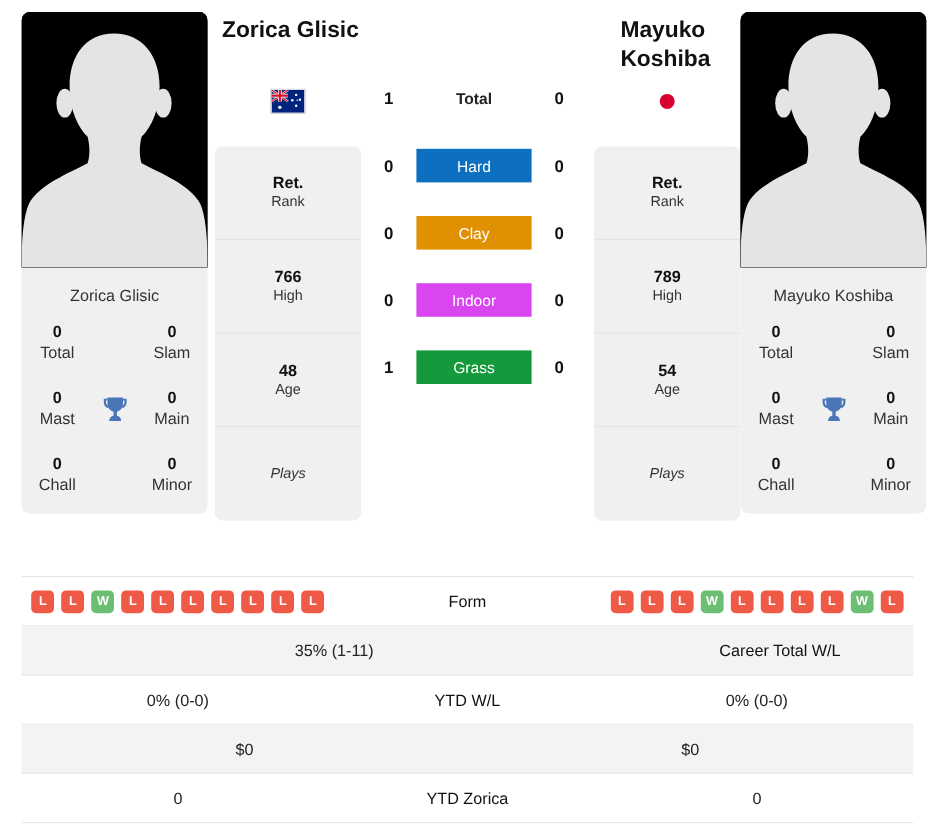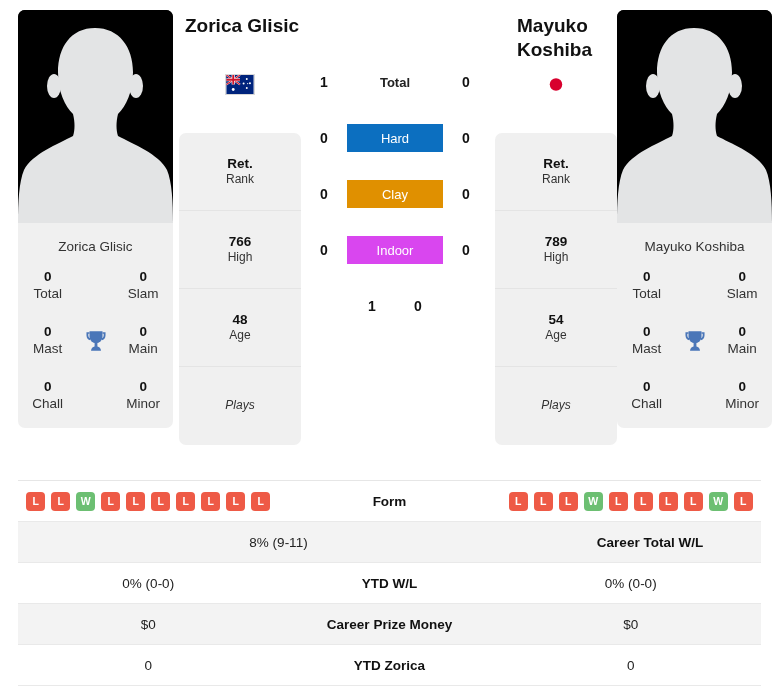--- a/index.html
+++ b/index.html
@@ -84,21 +84,21 @@
     width: 30px; height: 21px;
     display: block;
     border: 0.5px solid #d8d8d8;
   }
   .flag-jp {
     width: 30px; height: 21px;
     display: block;
   }
 
   .rank-card {
-    margin-top: 23px;
+    margin-top: 12px;
     width: 122px;
     background: #f0f0f0;
     border-radius: 7px;
     overflow: hidden;
   }
   .rank-cell {
     height: 78px;
     display: flex;
     flex-direction: column;
     align-items: center;
@@ -161,21 +161,21 @@
   .cell-left, .cell-right {
     flex: 1 1 0;
     text-align: center;
     font-size: 13.5px;
     color: #222222;
   }
   .cell-mid {
     flex: 0 0 222px;
     text-align: center;
     font-size: 13.5px;
-    font-weight: bold;
+    font-weight: normal;
     color: #111111;
   }
   .form-strip {
     display: flex;
     justify-content: center;
     gap: 6px;
   }
   .fbadge {
     width: 19px; height: 19px;
     border-radius: 4px;
@@ -309,20 +309,21 @@
         <div class="sbadge" style="background:#e09000">Clay</div>
         <div class="sscore">0</div>
       </div>
       <div class="srow">
         <div class="sscore">0</div>
         <div class="sbadge" style="background:#d946ef">Indoor</div>
         <div class="sscore">0</div>
       </div>
       <div class="srow">
         <div class="sscore">1</div>
+        <div class="sbadge" style="background:#149a3c">Grass</div>
         <div class="sscore">0</div>
       </div>
     </div>
 
     <div class="rank-col">
       <div class="pname right">Mayuko Koshiba</div>
       <div class="flag-wrap">
         <svg class="flag-jp" viewBox="0 0 60 42" aria-hidden="true">
           <rect width="60" height="42" fill="#ffffff"></rect>
           <circle cx="30" cy="21" r="12.5" fill="#d8002e"></circle>
@@ -435,33 +436,32 @@
             <div class="fbadge l">L</div>
             <div class="fbadge l">L</div>
             <div class="fbadge l">L</div>
             <div class="fbadge w">W</div>
             <div class="fbadge l">L</div>
           </div>
       </div>
     </div>
 
     <div class="srow-t alt">
-      <div class="cell-left">8% (9-11)</div>
+      <div class="cell-left">35% (1-11)</div>
       <div class="cell-mid">Career Total W/L</div>
     </div>
 
     <div class="srow-t">
       <div class="cell-left">0% (0-0)</div>
       <div class="cell-mid">YTD W/L</div>
       <div class="cell-right">0% (0-0)</div>
     </div>
 
     <div class="srow-t alt">
       <div class="cell-left">$0</div>
-      <div class="cell-mid">Career Prize Money</div>
       <div class="cell-right">$0</div>
     </div>
 
     <div class="srow-t">
       <div class="cell-left">0</div>
       <div class="cell-mid">YTD Zorica</div>
       <div class="cell-right">0</div>
     </div>
 
   </div>

